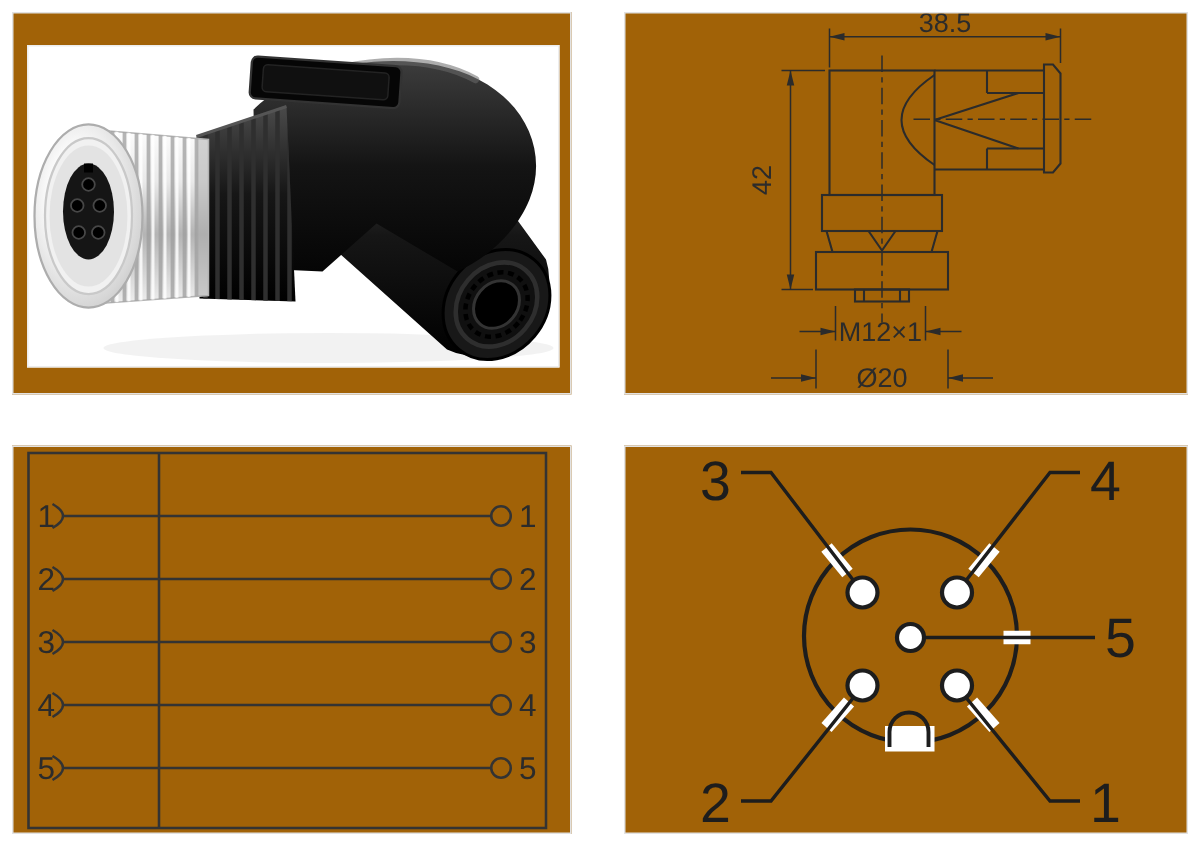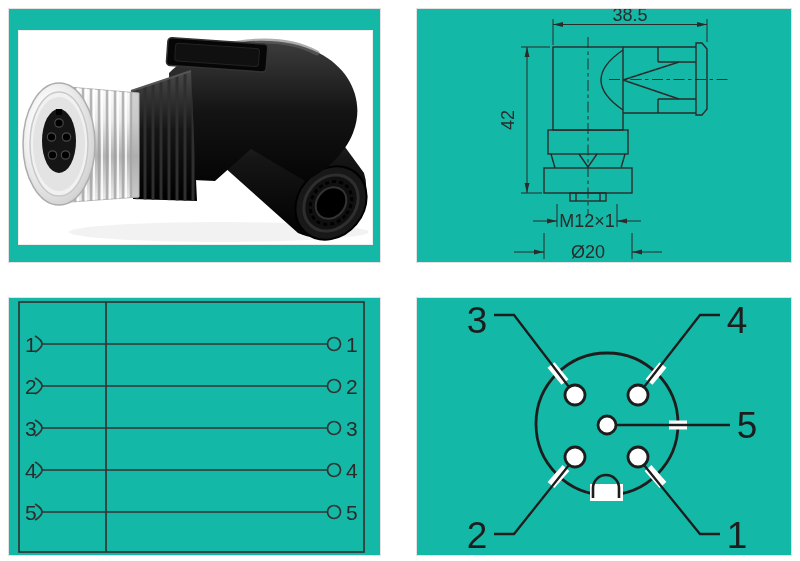--- a/index.html
+++ b/index.html
@@ -1,17 +1,17 @@
 <!DOCTYPE html>
 <html><head>
 <meta charset="utf-8">
 <style>
   html,body{margin:0;padding:0;background:#fff;}
   body{width:800px;height:561px;position:relative;font-family:"Liberation Sans",sans-serif;overflow:hidden;}
-  .panel{position:absolute;background:#14b8a6;border:1px solid #e2e2e2;box-sizing:border-box;}
+  .panel{position:absolute;background:#a16207;border:1px solid #e2e2e2;box-sizing:border-box;}
   #panel-photo{left:8px;top:8px;width:373px;height:255px;}
   #panel-drawing{left:416px;top:8px;width:376px;height:255px;}
   #panel-wiring{left:8px;top:297px;width:373px;height:259px;}
   #panel-pinout{left:416px;top:297px;width:376px;height:259px;}
   .photo-box{position:absolute;left:9px;top:21px;width:355px;height:215px;border:1px solid #ededed;background:#fff;box-sizing:border-box;}
   svg{display:block;}
   svg text{font-family:"Liberation Sans",sans-serif;}
   .dimtxt{font-size:18px;font-weight:500;fill:#2b2b2b;}
   .wiretxt{font-size:21px;font-weight:500;fill:#2b2b2b;}
   .pintxt{font-size:37px;font-weight:500;fill:#1d1d1d;}

